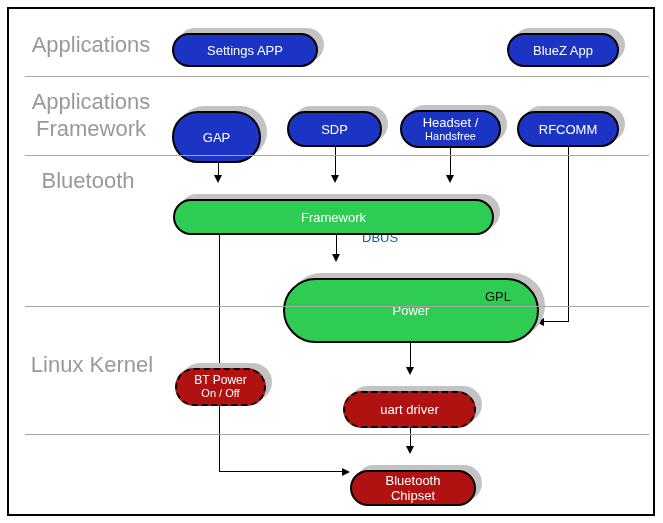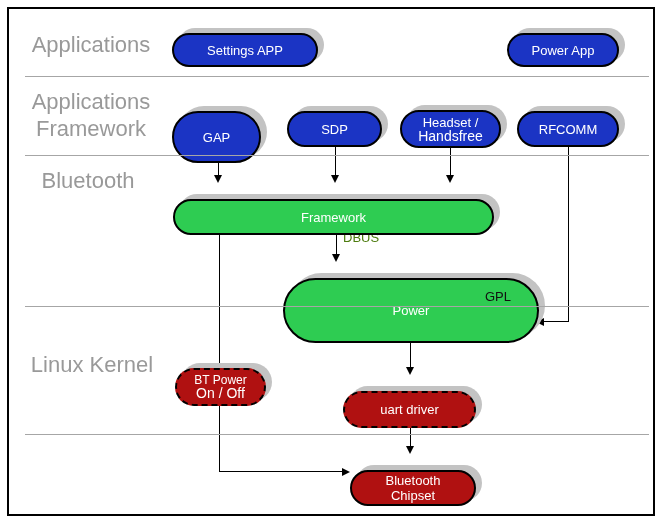--- a/index.html
+++ b/index.html
@@ -9,28 +9,28 @@
   .divider{position:absolute;left:25px;width:624px;height:1px;background:#a6a6a6;z-index:3;}
   .layer-label{position:absolute;color:#999;font-size:22px;line-height:27px;text-align:center;z-index:1;}
   .pill{position:absolute;border:2px solid #000;border-radius:999px;z-index:2;
         display:flex;flex-direction:column;align-items:center;justify-content:center;
         color:#fff;font-size:13px;line-height:15px;text-align:center;
         box-shadow:6px -5px 0 #c3c3c3;box-sizing:border-box;margin-top:16px;}
   .blue{background:#1b34c4;}
   .green{background:#2ecc52;}
   .red{background:#b01111;}
   .dashed{border-style:dashed;}
-  .sub{font-size:14px;line-height:13px;}
+  .sub{font-size:11px;line-height:13px;}
   .line{position:absolute;background:#000;z-index:1;}
   .arr{position:absolute;width:0;height:0;z-index:2;}
   .arr.down{border-left:4px solid transparent;border-right:4px solid transparent;border-top:8px solid #000;}
   .arr.right{border-top:4px solid transparent;border-bottom:4px solid transparent;border-left:8px solid #000;}
   .arr.left{border-top:4px solid transparent;border-bottom:4px solid transparent;border-right:8px solid #000;}
   .gpl{position:absolute;right:26px;top:9px;color:#111;font-size:13px;}
-  .edge-label{position:absolute;color:#4d7c0f;font-size:13px;z-index:2;}
+  .edge-label{position:absolute;color:#0369a1;font-size:13px;z-index:2;margin-left:19px;}
 </style>
 </head>
 <body>
 
 <div id="stage">
   <div class="frame"></div>
 
   <div class="divider" style="top:76px"></div>
   <div class="divider" style="top:155px"></div>
   <div class="divider" style="top:306px"></div>
@@ -70,21 +70,21 @@
   <div class="line" style="left:410px;top:327px;width:1px;height:42px"></div>
   <div class="arr down" style="left:406px;top:367px"></div>
 
   <div class="line" style="left:410px;top:412px;width:1px;height:36px"></div>
   <div class="arr down" style="left:406px;top:446px"></div>
 
   <div class="pill blue" style="left:172px;top:17px;width:146px;height:34px">
     <div>Settings APP</div>
   </div>
   <div class="pill blue" style="left:507px;top:17px;width:112px;height:34px">
-    <div>Power App</div>
+    <div>BlueZ App</div>
   </div>
 
   <div class="pill blue" style="left:172px;top:95px;width:89px;height:52px">
     <div>GAP</div>
   </div>
   <div class="pill blue" style="left:287px;top:95px;width:95px;height:36px">
     <div>SDP</div>
   </div>
   <div class="pill blue" style="left:400px;top:94px;width:101px;height:38px">
     <div>Headset /</div>

